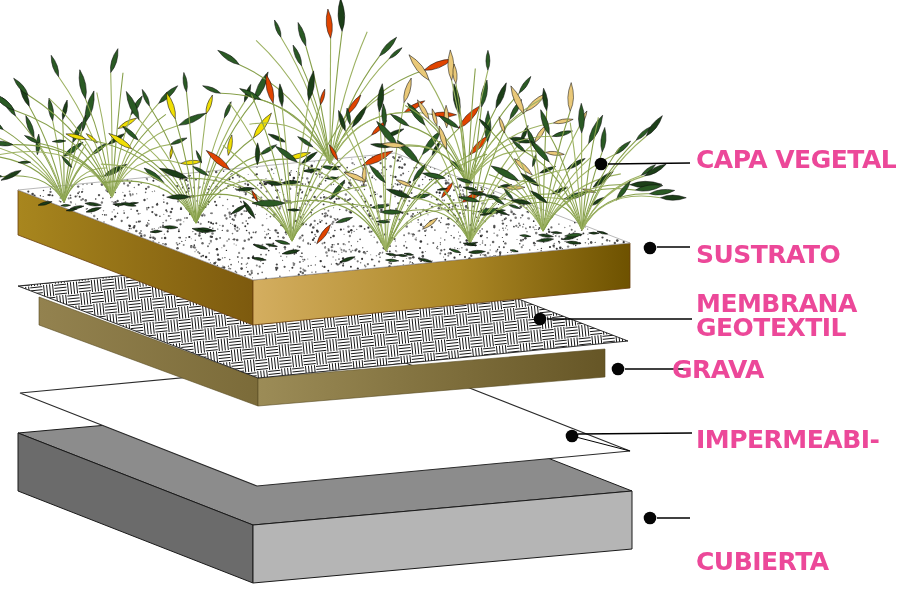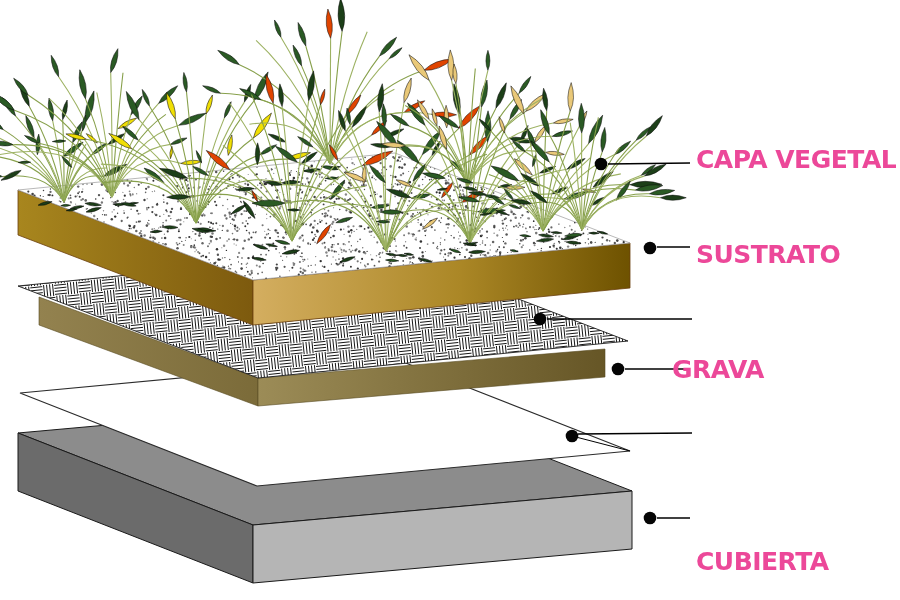--- a/index.html
+++ b/index.html
@@ -2027,22 +2027,27 @@
       </g>
   </svg>
 
   <div id="annotations">
       <div class="layer-label" style="left: 696px; top: 160px;">
         <div>CAPA VEGETAL</div>
       </div>
       <div class="layer-label" style="left: 696px; top: 255px;">
         <div>SUSTRATO</div>
       </div>
+      <div class="layer-label" style="left: 696px; top: 315px;">
+        <div>MEMBRANA</div>
+        <div>GEOTEXTIL</div>
+      </div>
       <div class="layer-label" style="left: 672px; top: 370px;">
         <div>GRAVA</div>
       </div>
       <div class="layer-label" style="left: 696px; top: 440px;">
+        <div>IMPERMEABI-</div>
       </div>
       <div class="layer-label" style="left: 696px; top: 522px; margin-top: 40px;">
         <div>CUBIERTA</div>
       </div>
     </div>
 </div>
 
 </body></html>

